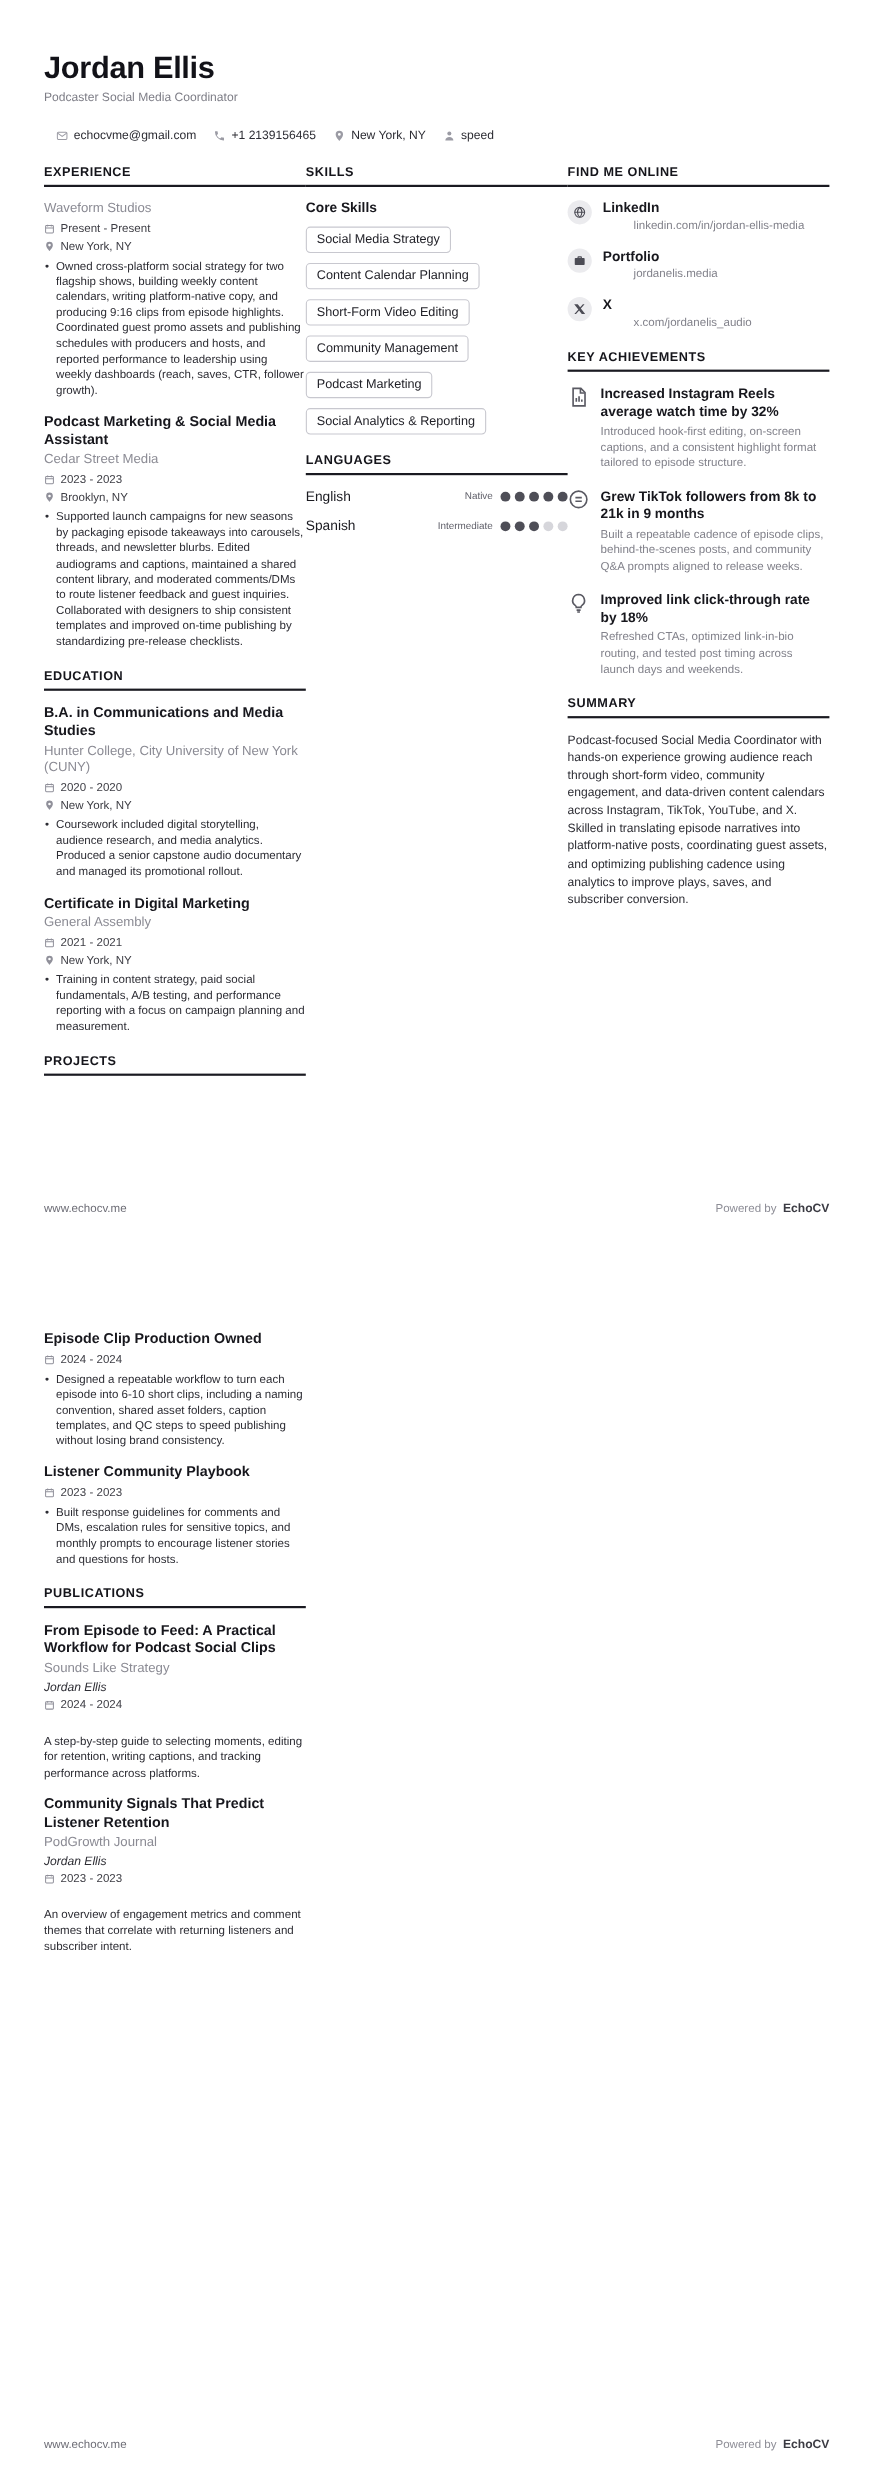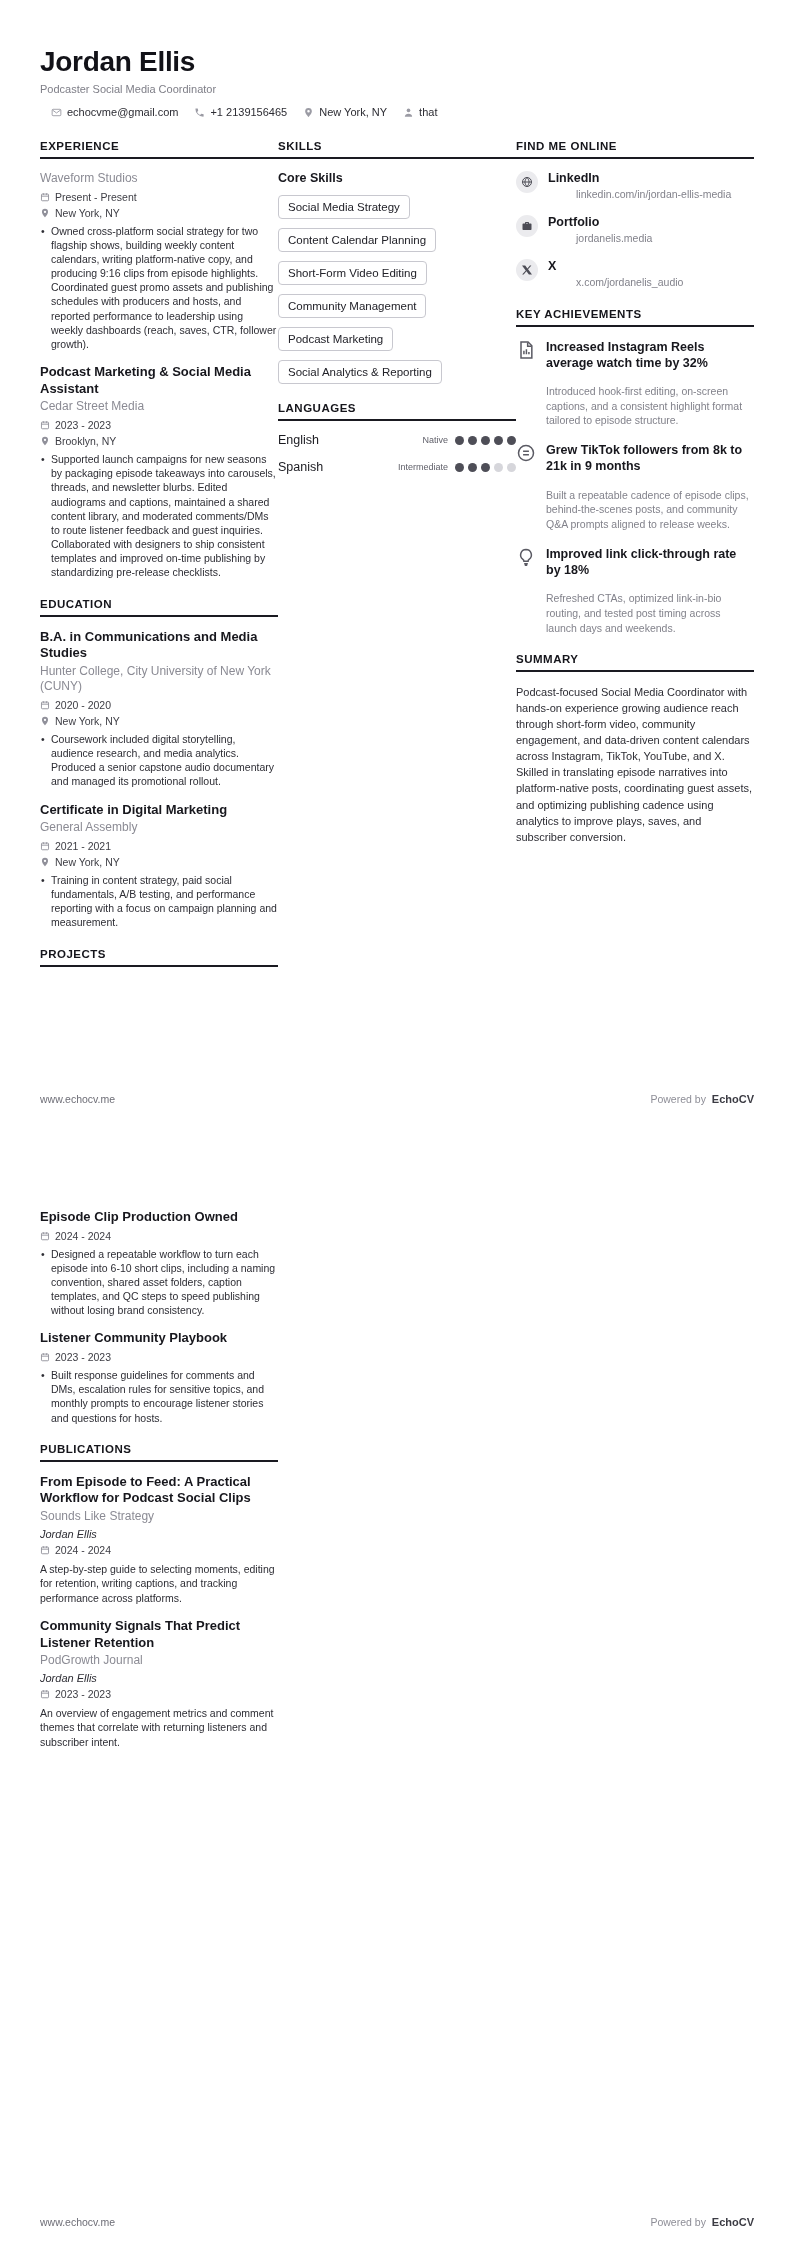--- a/index.html
+++ b/index.html
@@ -4,21 +4,21 @@
 <style>
   * { margin:0; padding:0; box-sizing:border-box; }
   html,body { background:#ffffff; }
   body { width:794px; font-family:"Liberation Sans", sans-serif; color:#1c1c22; }
   .page { width:794px; height:1123px; position:relative; background:#fff; padding:46px 40px 70px; overflow:hidden; }
   .page--second { padding-top:64px; }
 
   
   .name { font-size:28px; font-weight:800; color:#121218; letter-spacing:-0.3px; }
   .headline { font-size:11px; color:#7e7e87; margin-top:5px; }
-  .contact-row { display:flex; align-items:center; gap:16px; margin-top:11px; flex-wrap:wrap;padding-left:11px; }
+  .contact-row { display:flex; align-items:center; gap:16px; margin-top:22px; flex-wrap:wrap;padding-left:11px; }
   .contact-item { display:flex; align-items:center; gap:5px; font-size:11px; color:#2c2c33; }
   .cicon { display:inline-flex; color:#9b9ba4; }
   .cicon svg { width:11px; height:11px; display:block; }
 
   
   .columns { display:grid; grid-template-columns:repeat(3,1fr); margin-top:22px; }
 
   
   .section { margin-bottom:18px; }
   .section-title { font-size:11.5px; font-weight:700; color:#15151b; letter-spacing:0.5px; border-bottom:2px solid #1a1a21; padding-bottom:5px; margin-bottom:12px; }
@@ -27,21 +27,21 @@
   .entry { margin-bottom:13px; }
   .entry-title { font-size:13px; font-weight:700; color:#17171d; line-height:1.28; }
   .entry-sub { font-size:12px; color:#8b8b94; margin-top:2px; line-height:1.3; }
   .entry-author { font-size:11px; font-style:italic; color:#2d2d34; margin-top:3px; }
   .meta { display:flex; align-items:center; gap:5px; font-size:10.5px; color:#3d3d44; margin-top:4px; }
   .micon { display:inline-flex; color:#90909a; }
   .micon svg { width:10px; height:10px; display:block; }
   .bullets { margin-top:5px; }
   .bullet { position:relative; padding-left:11px; font-size:10.5px; color:#2d2d34; line-height:1.35; }
   .bullet::before { content:"•"; position:absolute; left:1px; top:0; color:#2d2d34; }
-  .entry-desc { font-size:10.5px; color:#2d2d34; line-height:1.38; margin-top:6px; }
+  .entry-desc { font-size:10.5px; color:#2d2d34; line-height:1.38; margin-top:20px; }
 
   
   .skills-group-label { font-size:12.5px; font-weight:700; color:#17171d; margin-bottom:10px; }
   .skill-pill { display:table; font-size:11.5px; color:#222229; border:1px solid #c8c8cf; border-radius:4px; padding:5px 9px; margin-bottom:9px; white-space:nowrap; }
 
   
   .lang-row { display:flex; align-items:center; justify-content:space-between; margin-bottom:13px; }
   .lang-name { font-size:12.5px; color:#1b1b21; }
   .lang-right { display:flex; align-items:center; gap:7px; }
   .lang-level-label { font-size:9px; color:#60606a; }
@@ -54,21 +54,21 @@
   .online-icon { width:22px; height:22px; border-radius:50%; background:#ebebee; color:#4c4c55; display:flex; align-items:center; justify-content:center; flex:none; }
   .online-icon svg { width:12px; height:12px; display:block; }
   .online-label { font-size:12.5px; font-weight:700; color:#17171d; }
   .online-url { font-size:10.5px; color:#82828b; margin-top:2px; line-height:1.35; word-break:break-word;padding-left:28px; }
 
   
   .ach-item { display:flex; gap:10px; margin-bottom:14px; align-items:flex-start; }
   .ach-icon { width:20px; height:20px; color:#5a5a63; flex:none; margin-top:1px; }
   .ach-icon svg { width:20px; height:20px; display:block; }
   .ach-title { font-size:12.5px; font-weight:700; color:#17171d; line-height:1.3; }
-  .ach-desc { font-size:10.5px; color:#82828b; line-height:1.4; margin-top:13px; }
+  .ach-desc { font-size:10.5px; color:#82828b; line-height:1.4; margin-top:3px; }
 
   
   .summary-text { font-size:11px; color:#2d2d34; line-height:1.46; }
 
   
   .page-footer { position:absolute; left:40px; right:40px; bottom:18px; display:flex; justify-content:space-between; align-items:center; font-size:10.5px; }
   .footer-site { color:#6d6d76; }
   .powered { color:#8e8e97; }
   .powered-prefix { margin-right:3px; }
   .powered-brand { color:#3b3b43; font-weight:700; font-size:11px; }
@@ -107,21 +107,21 @@
           </span>
         <span>New York, NY</span>
       </span>
       <span class="contact-item">
         <span class="cicon">
             <svg viewBox="0 0 24 24" fill="currentColor">
               <circle cx="12" cy="7.5" r="4"></circle>
               <path d="M4 21c0-4 3.6-6.5 8-6.5s8 2.5 8 6.5z"></path>
             </svg>
           </span>
-        <span>that</span>
+        <span>speed</span>
       </span>
     </div>
   </header>
 
   <div class="columns">
 
     <div class="col">
 
       <section class="section">
         <h2 class="section-title">EXPERIENCE</h2>

